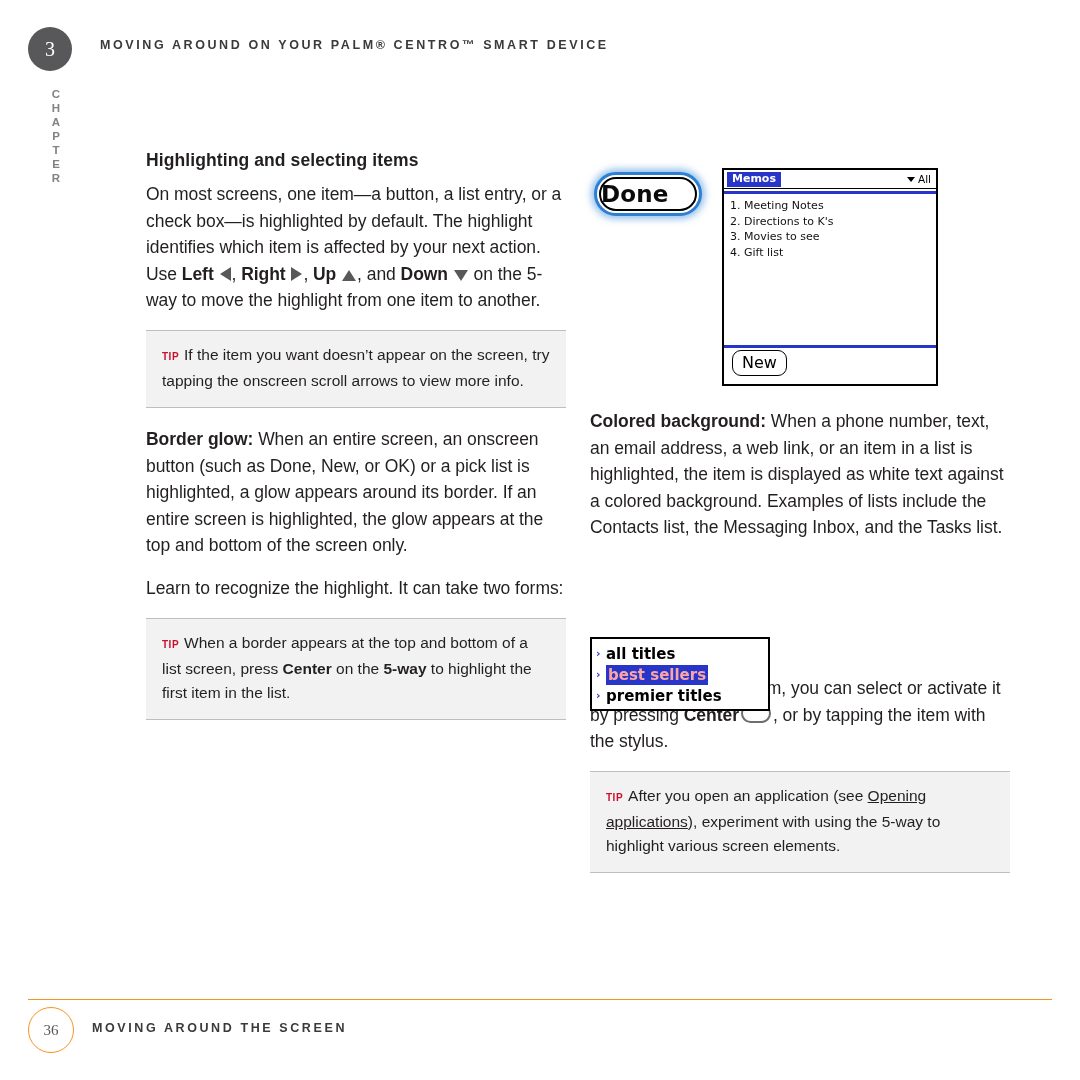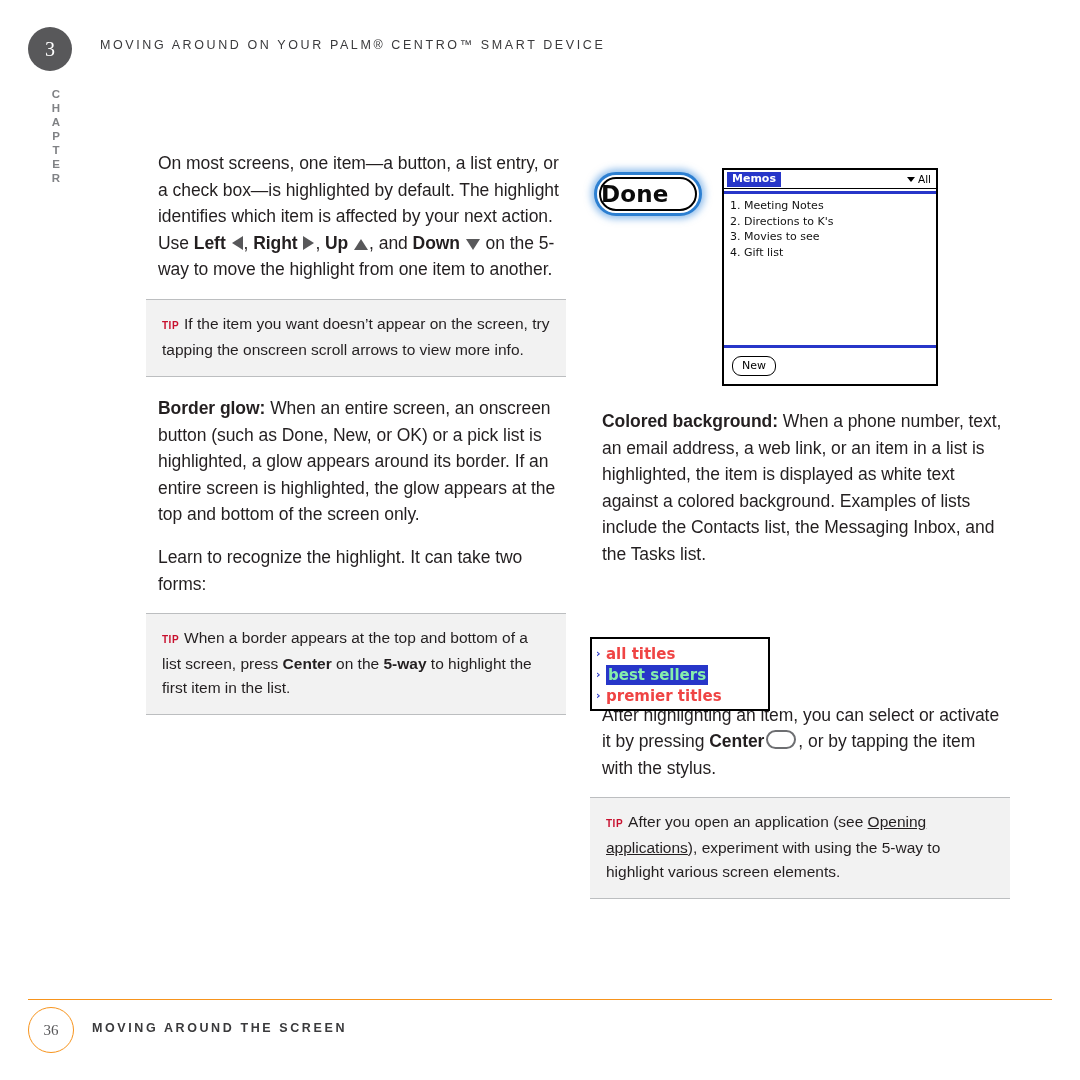--- a/index.html
+++ b/index.html
@@ -31,21 +31,21 @@
     align-items: center;
     justify-content: center;
     font-family: "Liberation Serif", serif;
   }
   .header-title {
     position: absolute;
     left: 100px;
     top: 38px;
     font-size: 12.5px;
     letter-spacing: 2.6px;
-    font-weight: normal;
+    font-weight: bold;
     color: #3a3a3c;
   }
   .chapter-vertical {
     position: absolute;
     left: 41px;
     top: 88px;
     width: 20px;
     font-size: 11.5px;
     letter-spacing: 2px;
     font-weight: bold;
@@ -72,21 +72,21 @@
   h2.section-head {
     font-size: 17.5px;
     font-weight: bold;
     margin: 0 0 10px 0;
     letter-spacing: .1px;
   }
 
   p.body {
     font-size: 17.5px;
     line-height: 26.6px;
-    margin: 0 0 16px 12px;
+    margin: 0 0 16px 0;
     letter-spacing: -0.05px;
   }
   .b { font-weight: bold; }
 
   
   .arrow {
     display: inline-block;
     width: 0; height: 0;
     vertical-align: -1px;
     margin: 0 1px;
@@ -220,21 +220,21 @@
     height: 3px;
     background: #2736c9;
   }
   .memos-new-btn {
     position: absolute;
     left: 8px;
     bottom: 8px;
     border: 1.5px solid #000;
     border-radius: 9px;
     padding: 2px 9px 3px 9px;
-    font-size: 11px;
+    font-size: 16px;
     background: #fff;
     color: #000;
   }
 
   
   .titles-graphic {
     position: absolute;
     left: 590px;
     top: 637px;
     width: 180px;
@@ -252,24 +252,24 @@
     font-weight: bold;
     line-height: 20px;
     height: 21px;
   }
   .title-bullet {
     width: 10px;
     color: #2736c9;
     font-size: 11px;
     flex: 0 0 10px;
   }
-  .title-text { color: #ef4444; }
+  .title-text { color: #000000; }
   .title-row.selected .title-text {
     background: #2736c9;
-    color: #86efac;
+    color: #fca5a5;
     padding: 0 2px;
   }
   .title-row.selected .title-bullet { color: #2736c9; }
 
   
   .footer-rule {
     position: absolute;
     left: 28px;
     right: 28px;
     top: 999px;
@@ -306,20 +306,21 @@
 <body>
 
 <div class="chapter-badge">
   <span>3</span>
 </div>
 <div class="header-title">MOVING AROUND ON YOUR PALM® CENTRO™ SMART DEVICE</div>
 <div class="chapter-vertical">CHAPTER</div>
 
 <div class="col-left">
 
+  <h2 class="section-head">Highlighting and selecting items</h2>
 
   <p class="body">
     <span>On most screens, one item—a button, a list entry, or a check box—is highlighted by default. The highlight identifies which item is affected by your next action. Use </span><span class="b">Left</span>
     <span class="arrow arrow-left"></span>,
     <span class="b">Right</span>
     <span class="arrow arrow-right"></span>,
     <span class="b">Up</span>
     <span class="arrow arrow-up"></span><span>, and </span><span class="b">Down</span>
     <span class="arrow arrow-down"></span><span> on the 5-way to move the highlight from one item to another.</span>
   </p>

